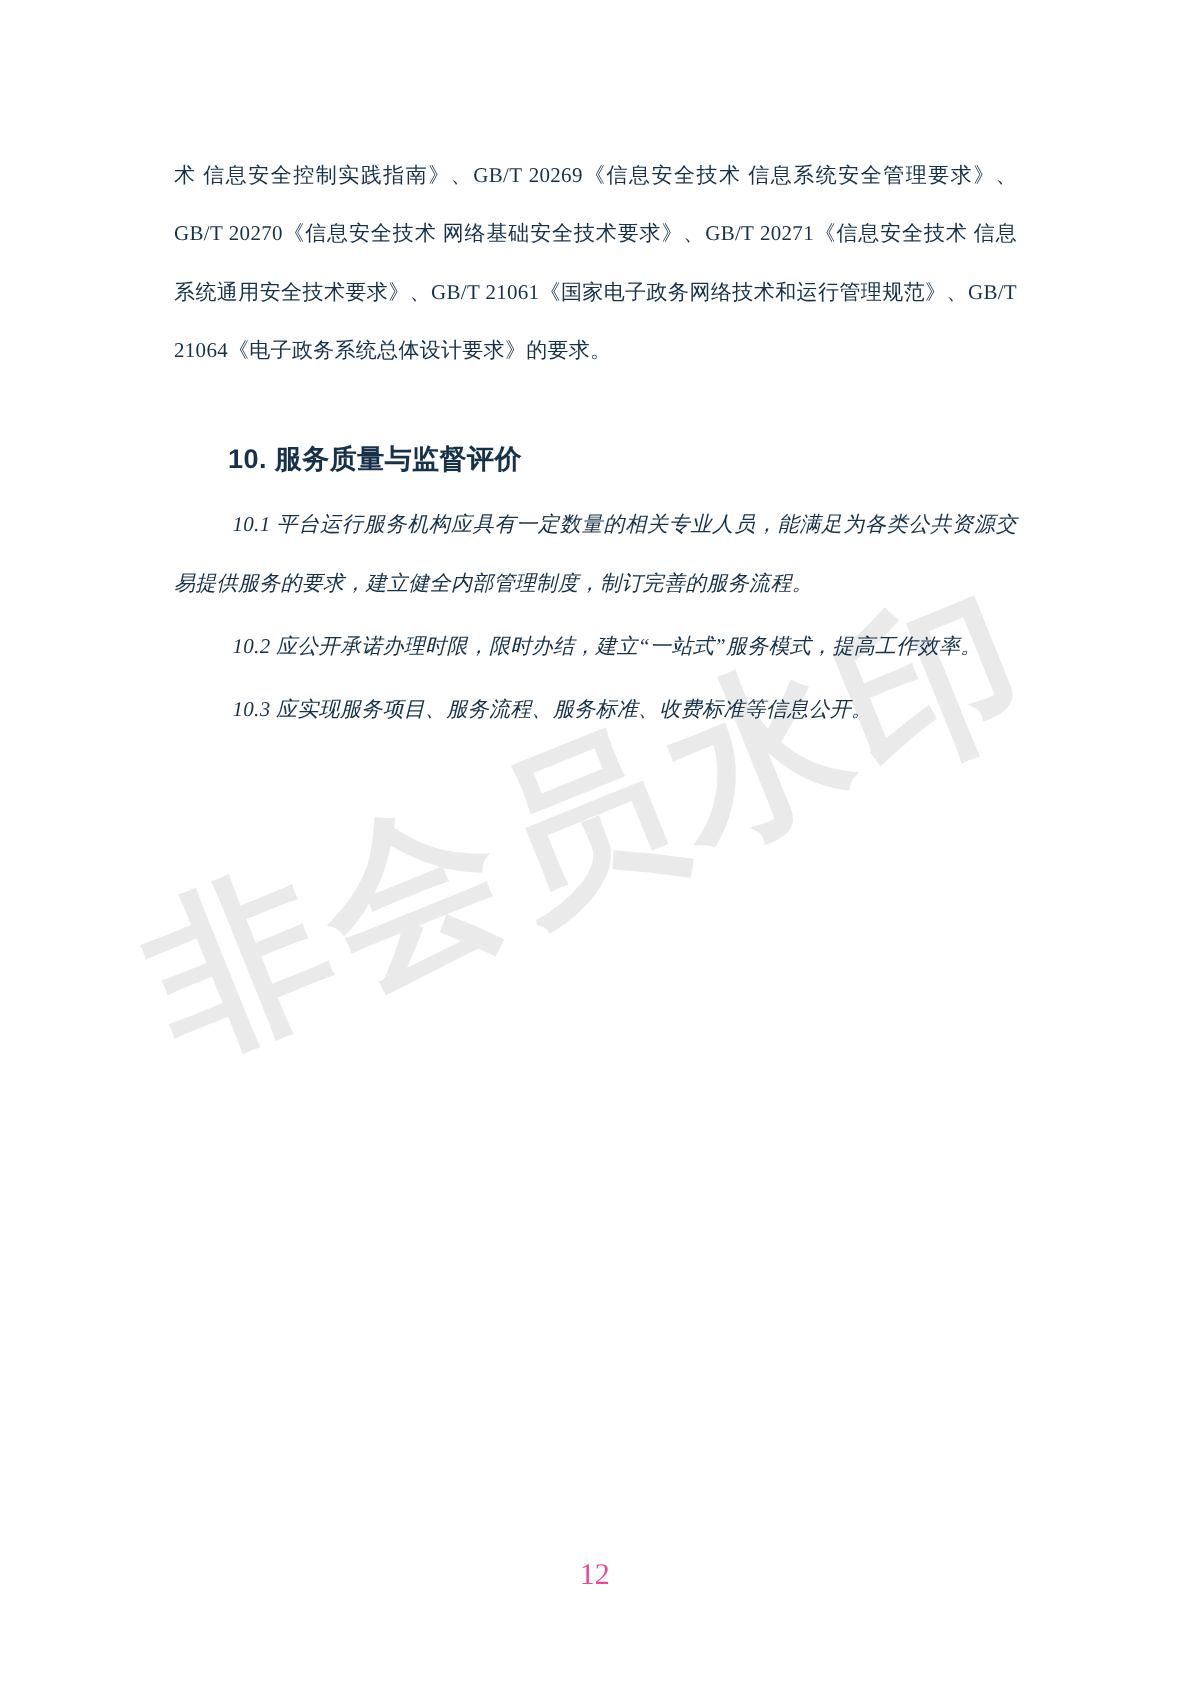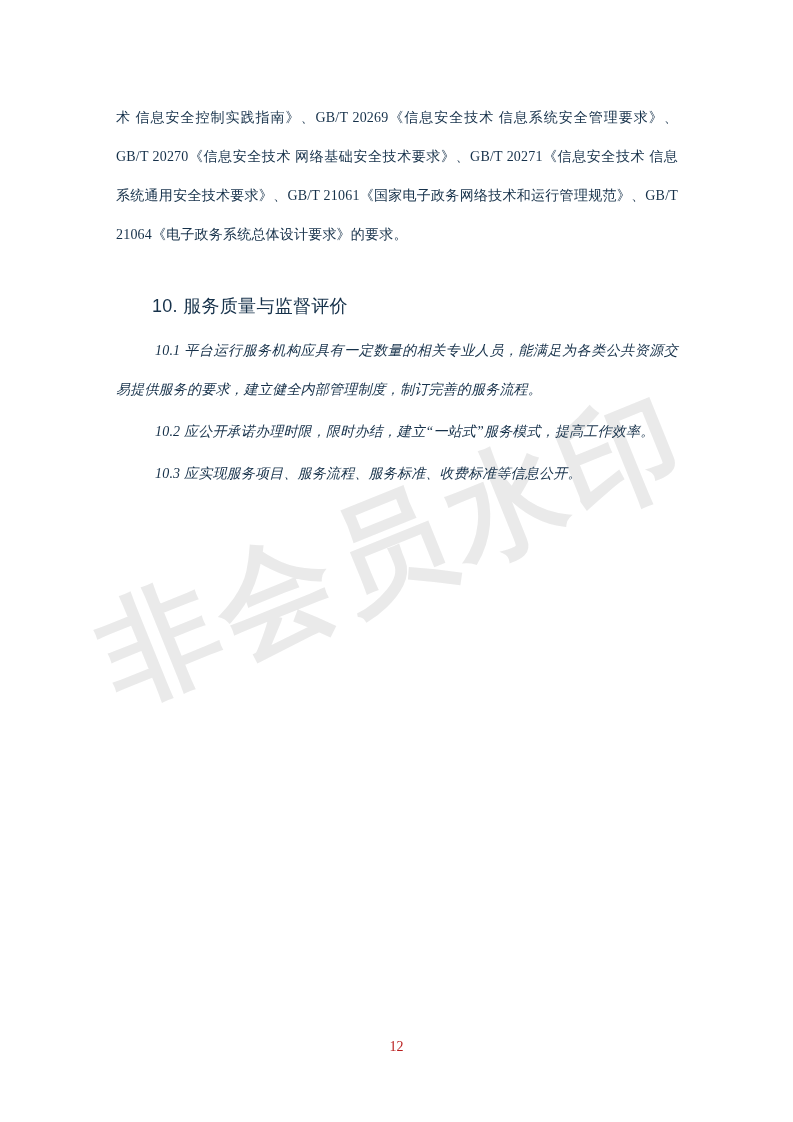--- a/index.html
+++ b/index.html
@@ -39,21 +39,21 @@
   }
   .para-continued {
     text-indent: 0;
   }
   .indent {
     text-indent: 39px;
     font-style: italic;
   }
   .heading {
     font-family: "Liberation Sans", sans-serif;
-    font-weight: normal;
+    font-weight: bold;
     font-size: 18px;
     line-height: 39px;
     color: #16314a;
     margin: 0;
     text-indent: 39px;
     letter-spacing: 0.3px;
   }
   .gap-before-heading {
     height: 30px;
   }
@@ -79,22 +79,22 @@
     color: rgba(150, 150, 150, 0.20);
     white-space: nowrap;
   }
   .page-number {
     position: absolute;
     left: 0;
     right: 0;
     top: 1039px;
     text-align: center;
     font-family: "Liberation Serif", serif;
-    font-size: 14px;
-    color: #b91c1c;
+    font-size: 20px;
+    color: #ec4899;
   }
 </style>
 </head>
 <body>
 
 <div class="page">
 
   <div class="watermark">非会员水印</div>
 
   <div class="content">

